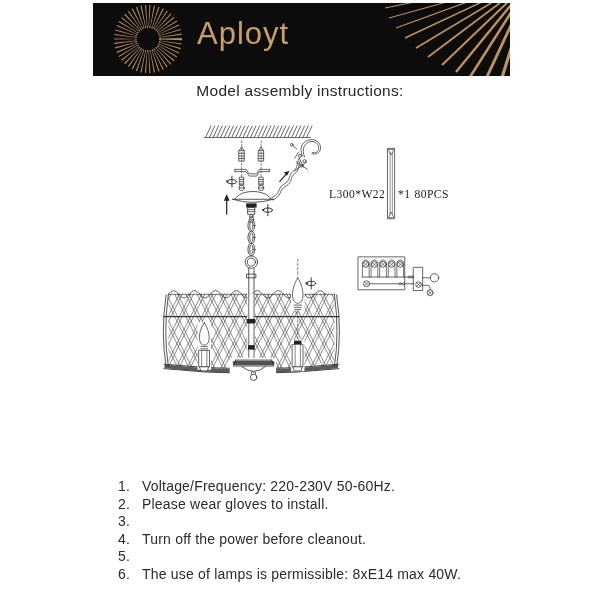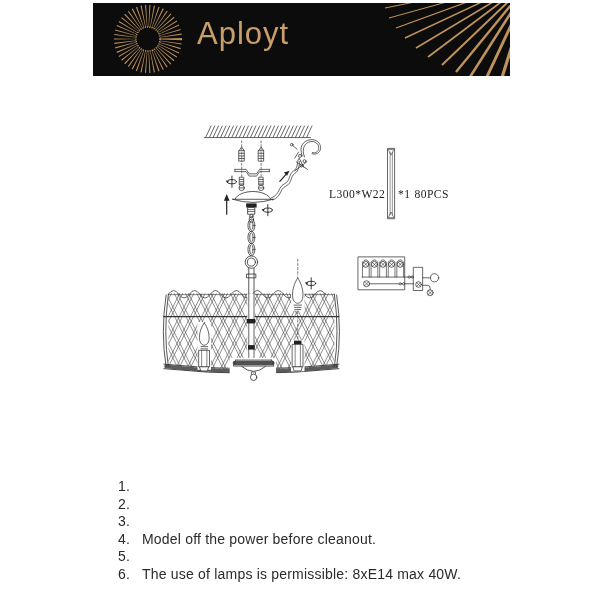--- a/index.html
+++ b/index.html
@@ -48,20 +48,21 @@
         <line x1="440" y1="-25" x2="363" y2="69" stroke-width="2.3"></line>
         <line x1="440" y1="-25" x2="377" y2="74" stroke-width="2.6"></line>
         <line x1="440" y1="-25" x2="392" y2="78" stroke-width="2.9"></line>
         <line x1="440" y1="-25" x2="407" y2="81" stroke-width="3.2"></line>
       </g>
     </svg>
     <div class="brand">Aployt</div>
   </div>
 
   <div class="titleblock">
+    <div class="t1">Model assembly instructions:</div>
   </div>
 
   <div class="diagram">
   <svg width="600" height="356" viewBox="0 120 600 476" stroke-linecap="round" stroke-linejoin="round">
 
     <g stroke="#333" stroke-width="1" fill="none">
       <path d="M174,143L181,128M179,143L186,128M184,143L191,128M189,143L196,128M194,143L201,128M199,143L206,128M204,143L211,128M209,143L216,128M214,143L221,128M219,143L226,128M224,143L231,128M229,143L236,128M234,143L241,128M239,143L246,128M244,143L251,128M249,143L256,128M254,143L261,128M259,143L266,128M264,143L271,128M269,143L276,128M274,143L281,128M279,143L286,128M284,143L291,128M289,143L296,128M294,143L301,128M299,143L306,128M304,143L311,128M309,143L316,128"></path>
       <line x1="172" y1="143.5" x2="314" y2="143.5"></line>
     </g>
 
@@ -270,30 +271,32 @@
       <path d="M464,341 L471,341 Q474,341 474,345 L474,347"></path>
       <circle cx="474" cy="351" r="4"></circle>
       <path d="M471.3,348.3L476.7,353.7M476.7,348.3L471.3,353.7" stroke-width="0.8"></path>
     </g>
   </svg>
   </div>
 
   <div class="instr">
     <div class="row">
       <span class="num">1.</span>
+      <span class="txt">Voltage/Frequency: 220-230V 50-60Hz.</span>
     </div>
     <div class="row">
       <span class="num">2.</span>
+      <span class="txt">Please wear gloves to install.</span>
     </div>
     <div class="row">
       <span class="num">3.</span>
     </div>
     <div class="row">
       <span class="num">4.</span>
-      <span class="txt">Model off the power before cleanout.</span>
+      <span class="txt">Turn off the power before cleanout.</span>
     </div>
     <div class="row">
       <span class="num">5.</span>
     </div>
     <div class="row">
       <span class="num">6.</span>
       <span class="txt">The use of lamps is permissible: 8xE14 max 40W.</span>
     </div>
   </div>
 

